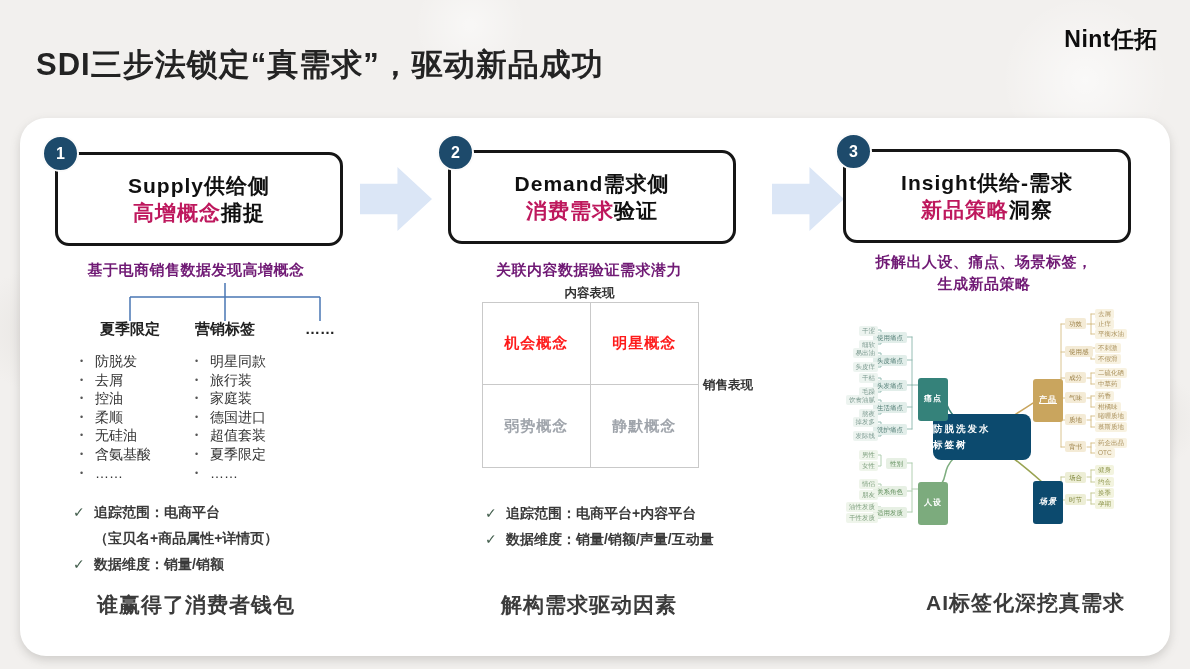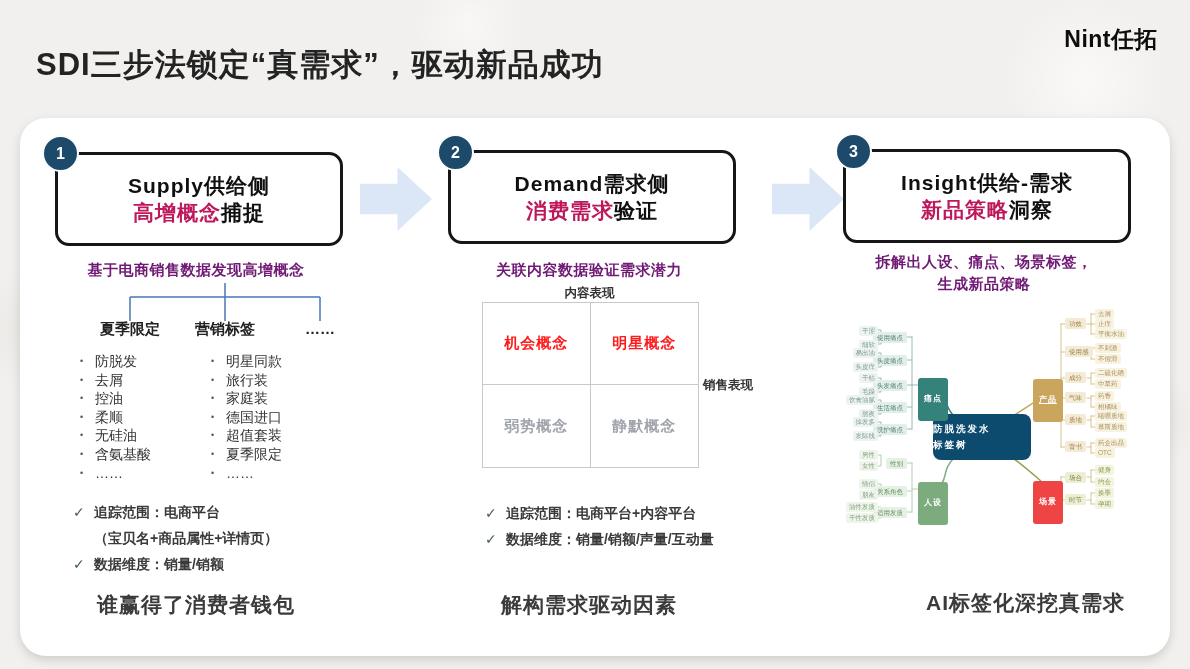--- a/index.html
+++ b/index.html
@@ -38,21 +38,21 @@
   .mcell{display:flex;align-items:center;justify-content:center;font-size:15px;font-weight:700;letter-spacing:1px;}
   .mcell.c0{border-right:1px solid #c9c9c9;}
   .mcell.r0{border-bottom:1px solid #c9c9c9;}
   .hot{color:#fe1a1a;}
   .cold{color:#9fa4ab;}
   .mindmap{position:absolute;left:855px;top:296px;width:330px;height:255px;}
   .mm-svg{position:absolute;left:0;top:0;}
   .mm-center{position:absolute;background:#0c4a6e;border-radius:8px;color:#fff;font-size:9.5px;font-weight:700;
              display:flex;flex-direction:column;align-items:flex-start;justify-content:center;gap:3px;letter-spacing:2px;}
   .mm-node{position:absolute;padding:17px 6px;border-radius:3px;color:#fff;font-size:8px;font-weight:700;letter-spacing:1px;white-space:nowrap;line-height:1.1;}
-  .nt{background:#35827a;}.ng{background:#7cab7d;}.no{background:#c9a55e;}.ny{background:#ef4444;}
+  .nt{background:#35827a;}.ng{background:#7cab7d;}.no{background:#c9a55e;}.ny{background:#0c4a6e;font-style:italic;}
   .mm-sub{position:absolute;padding:2px 4px;border-radius:2px;font-size:6.5px;white-space:nowrap;line-height:1.1;}
   .ts{background:#e2eeea;color:#527d75;}.gs{background:#e7f0e4;color:#63905f;}
   .os{background:#f4ebd6;color:#9c8148;}.ys{background:#edeed6;color:#82893f;}
   .mm-leaf{position:absolute;padding:1px 3px;border-radius:2px;font-size:6.5px;white-space:nowrap;line-height:1.2;}
   .tl{background:#edf4f0;color:#7b998f;}.gl{background:#eff5eb;color:#7fa07f;}
   .ol{background:#f8f2e1;color:#ab925d;}.yl{background:#f3f4df;color:#949b55;}
 </style>
 </head>
 <body>
 
@@ -93,21 +93,21 @@
 
   <ul class="blist" style="left:78px;top:352px;">
     <li>防脱发</li>
     <li>去屑</li>
     <li>控油</li>
     <li>柔顺</li>
     <li>无硅油</li>
     <li>含氨基酸</li>
     <li>……</li>
   </ul>
-  <ul class="blist" style="left:209px;top:352px;">
+  <ul class="blist" style="left:193px;top:352px;">
     <li>明星同款</li>
     <li>旅行装</li>
     <li>家庭装</li>
     <li>德国进口</li>
     <li>超值套装</li>
     <li>夏季限定</li>
     <li>……</li>
   </ul>
 
   <div class="checks" style="left:73px;top:504px;">

